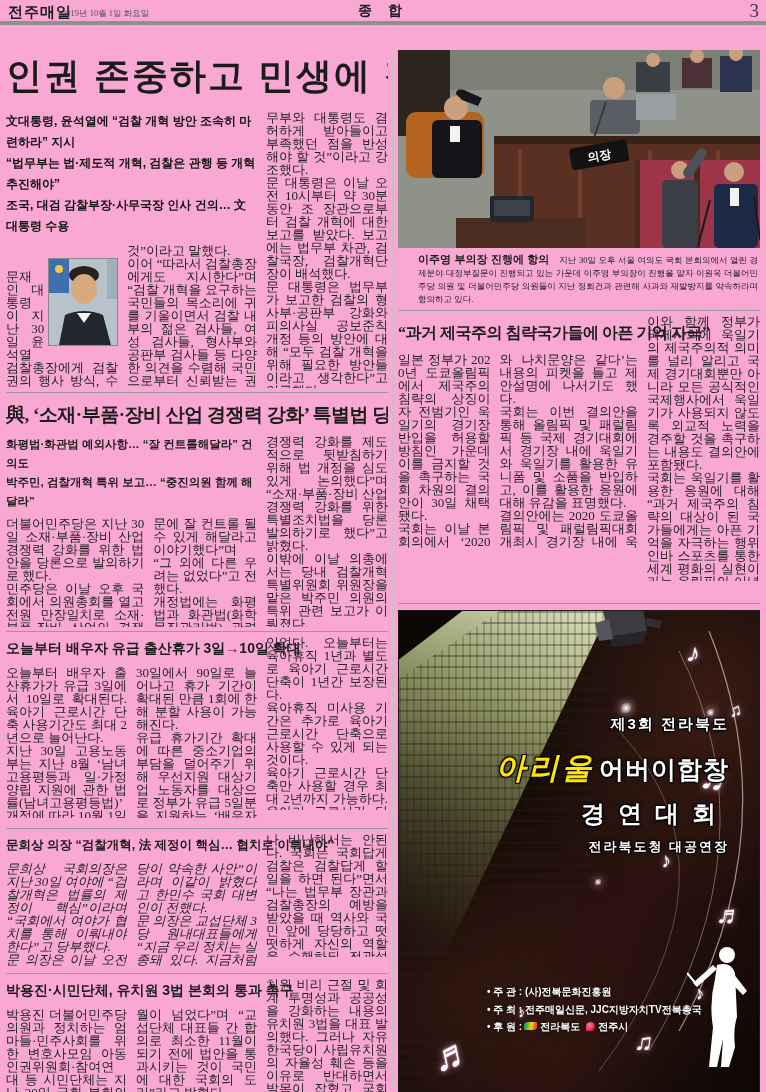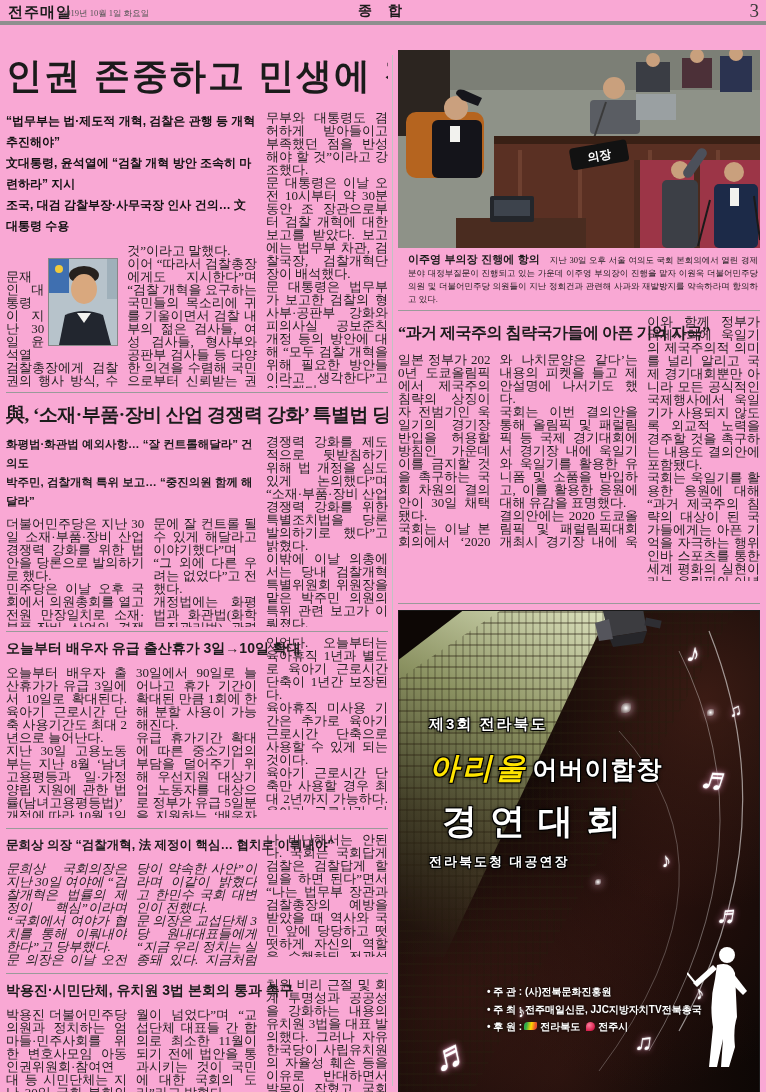--- a/index.html
+++ b/index.html
@@ -46,21 +46,21 @@
   .std-headline{font:700 14px "Liberation Sans",sans-serif;margin:4px 0 8px 0;white-space:nowrap;}
   .std-headline.small{font-size:12.5px;}
   .art-spouse{height:188px;overflow:hidden;}
   .art-moon{height:136px;overflow:hidden;}
   .art-park{height:142px;overflow:hidden;}
   .h152{height:152px;} .h174{height:174px;}
   .h104{height:104px;font-style:italic;} .h124{height:124px;}
   .h112{height:112px;} .h134{height:134px;}
   
   .photo-box{width:362px;height:198px;overflow:hidden;background:#8e9288;}
-  .caption{margin:4px 2px 2px 10px;font-size:8.5px;line-height:13px;text-align:justify;word-break:break-all;}
+  .caption{margin:4px 2px 2px 20px;font-size:8.5px;line-height:13px;text-align:justify;word-break:break-all;}
   .caption b{font:700 11px "Liberation Sans",sans-serif;margin-right:10px;}
   
   .art-rs{height:284px;overflow:hidden;}
   .rs-flex{display:flex;gap:9px;}
   .rs-left{width:240px;}
   .rs-headline{font:700 16px "Liberation Serif",serif;margin:8px 0 9px 0;white-space:nowrap;letter-spacing:-0.5px;}
   .rs-sub{font:700 11.5px "Liberation Sans",sans-serif;line-height:16px;margin-bottom:8px;}
   .rs-cols{display:flex;gap:9px;height:196px;}
   .rs-c3{width:113px;height:266px;font-family:Liberation Serif, serif;}
   
@@ -73,28 +73,28 @@
         #0d0705;}
   .beam{position:absolute;left:0;top:0;width:226px;height:346px;
         clip-path:polygon(93% 0, 28% 0, 0 14%, 0 100%, 20% 100%);
         background:linear-gradient(205deg, rgba(235,242,205,.95), rgba(170,180,120,.8) 35%,
                    rgba(110,110,70,.55) 65%, rgba(40,40,25,.2) 92%, transparent);}
   .choir-rows{position:absolute;inset:0;
         background:
          repeating-linear-gradient(180deg, rgba(40,30,15,.35) 0 2px, transparent 2px 11px),
          repeating-linear-gradient(90deg, rgba(30,25,10,.22) 0 2px, transparent 2px 7px);
         clip-path:polygon(93% 0, 28% 0, 0 14%, 0 100%, 20% 100%);}
-  .ad-text{position:absolute;left:30px;width:300px;top:104px;text-align:left;
+  .ad-text{position:absolute;left:30px;width:300px;top:104px;text-align:right;
            font-family:"Liberation Sans",sans-serif;color:#fff;}
   .outline{text-shadow:-1px -1px 0 #000,1px -1px 0 #000,-1px 1px 0 #000,1px 1px 0 #000,0 0 4px #000;}
   .ad-edition{font-weight:700;font-size:15px;letter-spacing:2px;}
   .ad-title1{margin-top:14px;font-weight:900;}
   .ad-title-accent{font-size:30px;font-style:italic;letter-spacing:3px;}
   .ad-title-rest{font-size:25px;letter-spacing:1px;}
-  .ad-title2{margin-top:9px;font-weight:900;font-size:35px;letter-spacing:13px;text-indent:13px;}
+  .ad-title2{margin-top:9px;font-weight:900;font-size:24px;letter-spacing:13px;text-indent:13px;}
   .ad-date{margin-top:24px;font-weight:700;font-size:15px;}
   .ad-date .big{font-size:21px;}
   .ad-venue{margin-top:8px;font-weight:700;font-size:13px;letter-spacing:2px;}
   .ad-hosts{position:absolute;left:88px;top:372px;font:700 10px "Liberation Sans",sans-serif;
             color:#fff;line-height:17.5px;text-align:left;text-shadow:0 0 3px #000;}
   .logo-chip{display:inline-block;width:13px;height:8px;border-radius:4px 1px 4px 1px;vertical-align:middle;
              margin:0 3px 2px 2px;background:linear-gradient(100deg,#2faa4a 20%,#ffd400 55%,#e94f2e 85%);}
   .logo-flower{display:inline-block;width:9px;height:9px;border-radius:50% 50% 50% 0;vertical-align:middle;
              margin:0 3px 2px 6px;background:radial-gradient(circle at 35% 35%,#ff7d9c,#d61f4c 70%);}
   .note{position:absolute;color:#fff;text-shadow:0 0 7px rgba(255,160,210,.95),0 0 2px #fff;}
@@ -115,22 +115,22 @@
   </div>
   <div class="hdr-rule"></div>
   <div class="vdivider"></div>
 
   <div class="left-sec">
 
     <div class="art-main">
       <div class="main-headline">인권 존중하고 민생에 집중</div>
       <div class="main-flex">
         <div class="main-left">
+          <div class="main-sub">文대통령, 윤석열에 “검찰 개혁 방안 조속히 마련하라” 지시</div>
           <div class="main-sub">“법무부는 법·제도적 개혁, 검찰은 관행 등 개혁 추진해야”</div>
-          <div class="main-sub">文대통령, 윤석열에 “검찰 개혁 방안 조속히 마련하라” 지시</div>
           <div class="main-sub">조국, 대검 감찰부장·사무국장 인사 건의… 文대통령 수용</div>
           <div class="main-cols">
             <div class="c coltext">
               <svg class="pres-photo" viewBox="0 0 68 86" xmlns="http://www.w3.org/2000/svg">
                 <rect width="68" height="86" fill="#b7c3cb"></rect>
                 <rect x="0" y="0" width="20" height="34" fill="#3f6fb0"></rect>
                 <circle cx="10" cy="10" r="4" fill="#f0c93c"></circle>
                 <rect x="58" y="0" width="10" height="40" fill="#9fb0ba"></rect>
                 <ellipse cx="35" cy="16" rx="15" ry="9" fill="#26211d"></ellipse>
                 <ellipse cx="35" cy="30" rx="13" ry="15" fill="#d9a87e"></ellipse>

